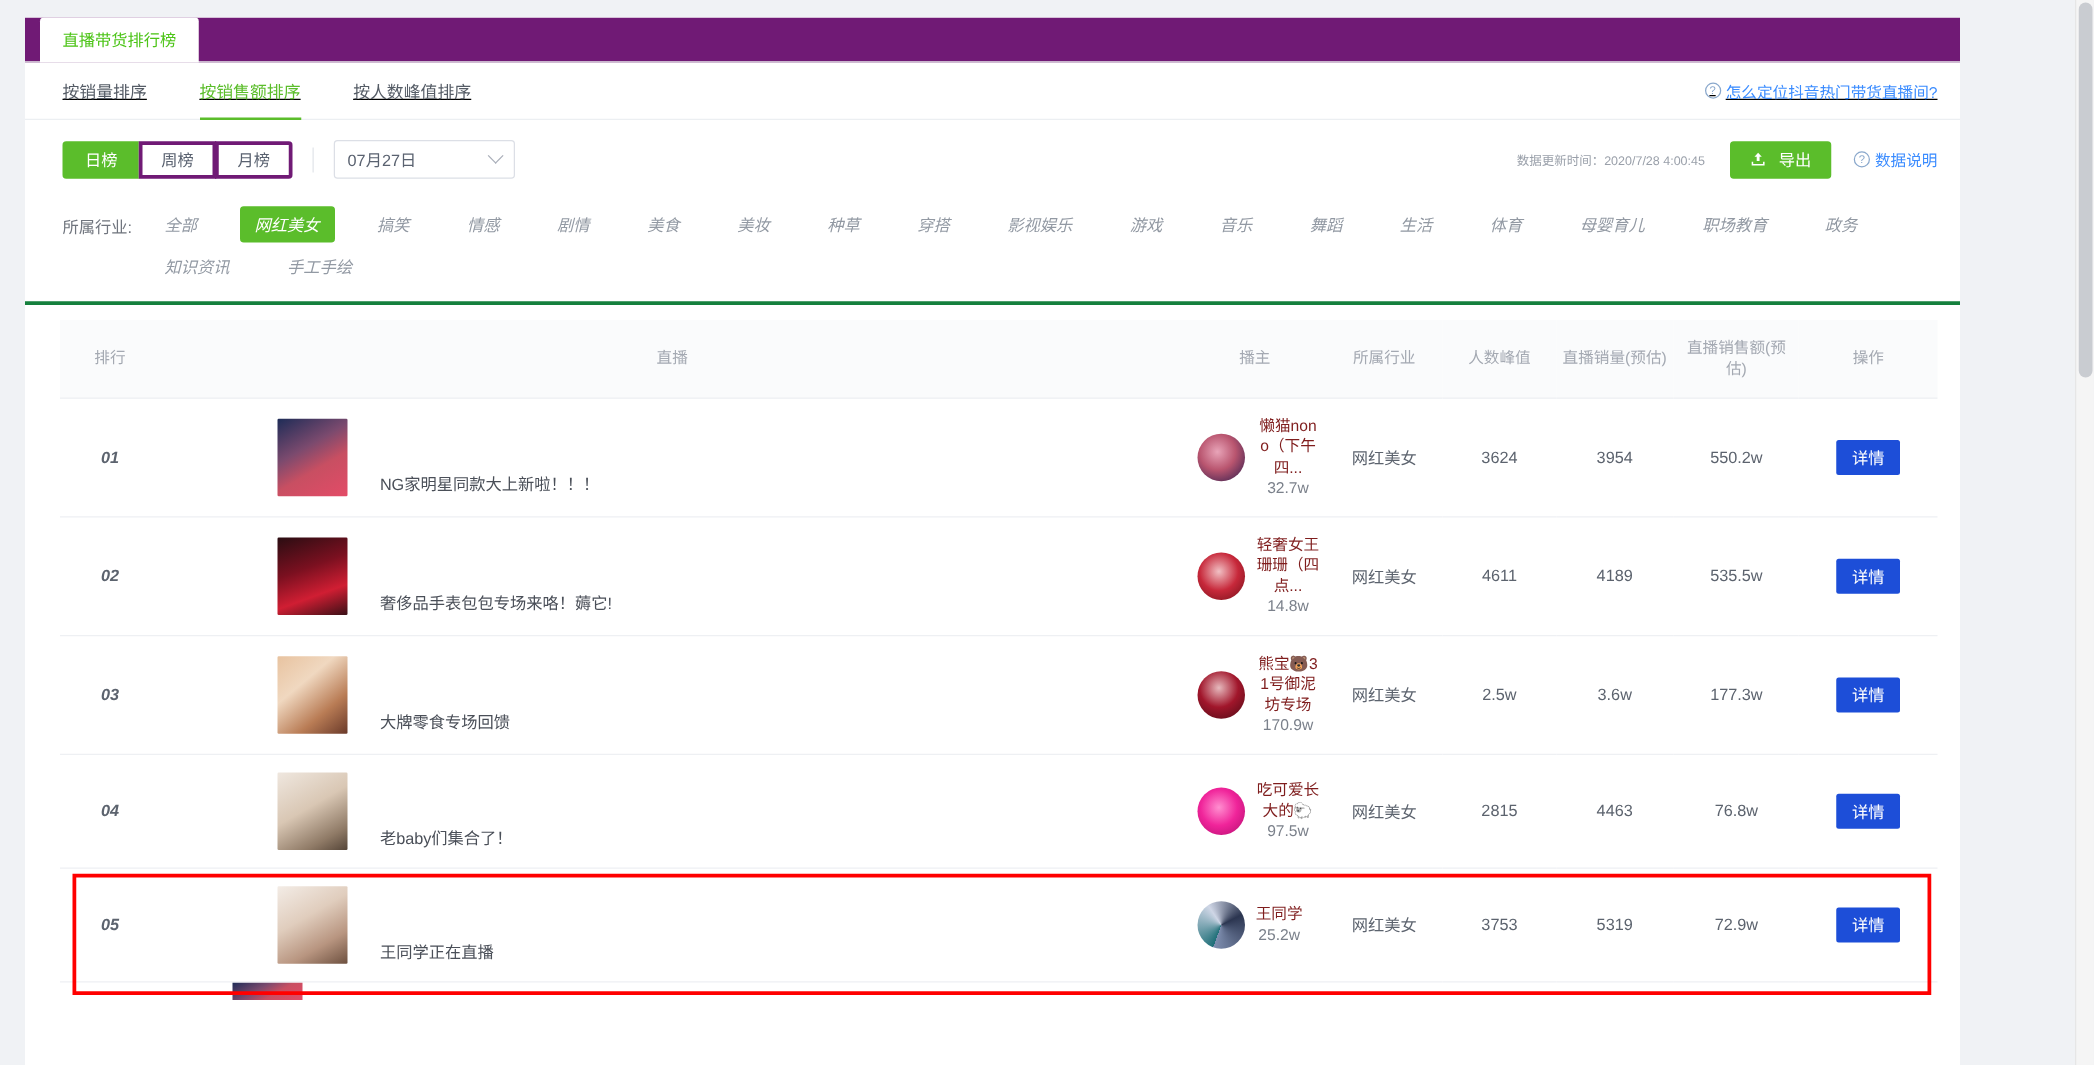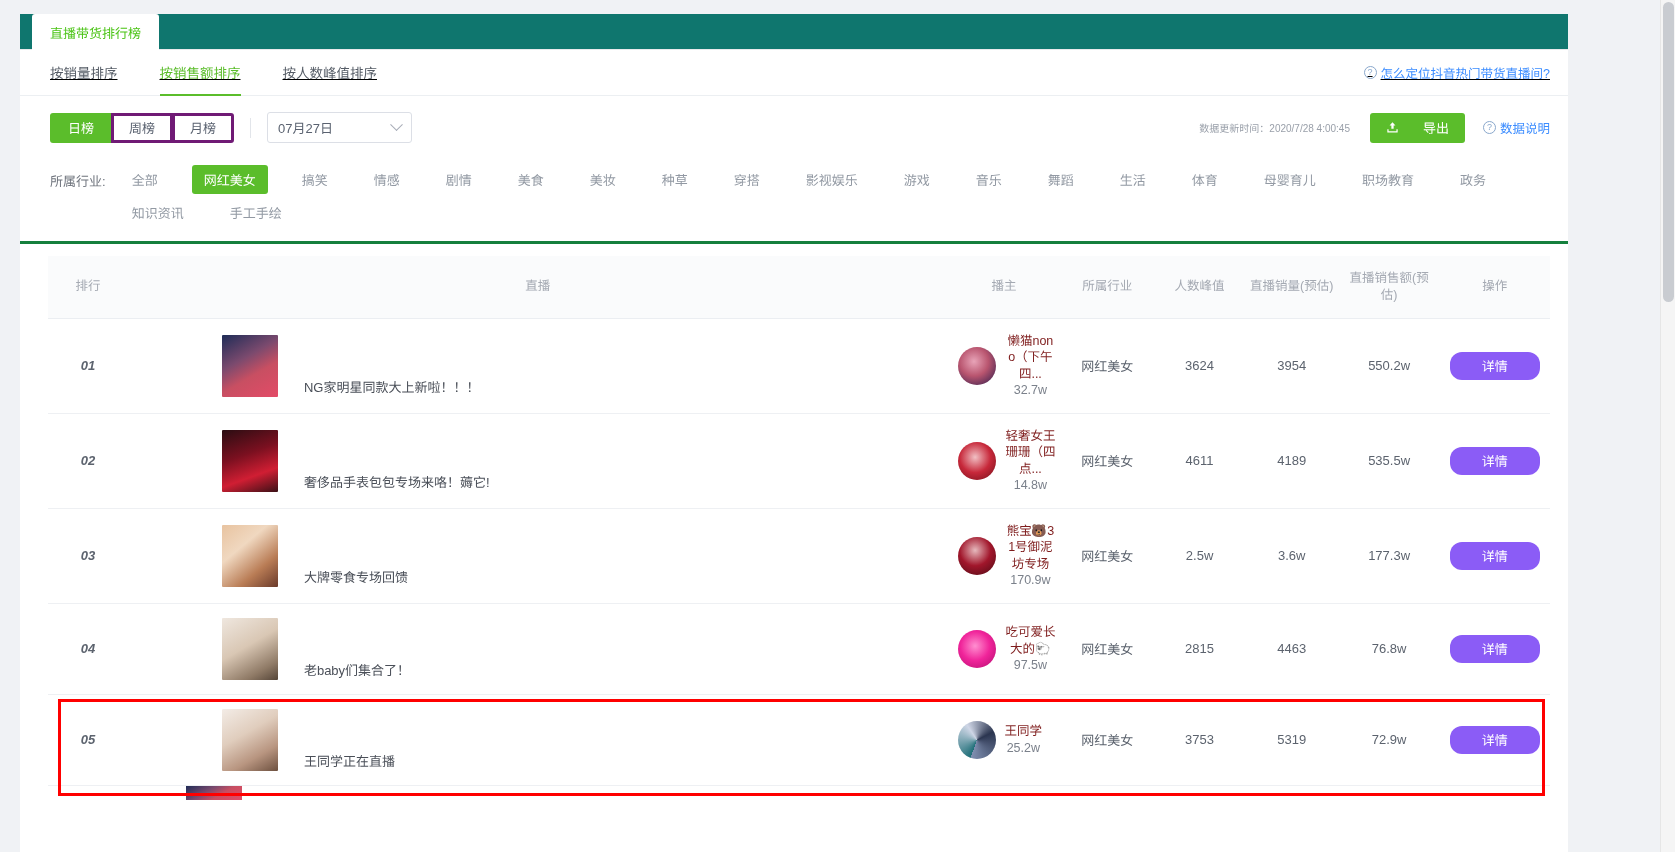--- a/index.html
+++ b/index.html
@@ -17,24 +17,24 @@
     position: absolute;
     left: 20px; top: 14px;
     width: 1548px; height: 838px;
     background: #ffffff;
     overflow: hidden;
   }
 
   
   .tabstrip {
     height: 36px;
-    background: #0f766e;
+    background: #701a75;
     border-bottom: 1px solid #e8eaec;
     display: flex;
-    align-items: flex-start;
+    align-items: center;
     padding-left: 12px;
   }
   .tabstrip .tab {
     height: 36px;
     padding: 0 18px;
     display: flex; align-items: center;
     font-size: 13px;
     color: #4cc417;
     background: #ffffff;
     border-radius: 3px 3px 0 0;
@@ -130,21 +130,21 @@
   .tb-right { margin-left: auto; display: flex; align-items: center; }
   .updated {
     font-size: 10px; color: #9aa0aa; margin-right: 20px; white-space: nowrap;
   }
   .export-btn {
     font-family: inherit;
     height: 30px; padding: 0 16px;
     background: #5bbd2b; color: #fff;
     border: none; border-radius: 3px;
     font-size: 13px; cursor: pointer;
-    display: flex; align-items: center; gap: 24px;
+    display: flex; align-items: center; gap: 10px;
   }
   .upicon { width: 13px; height: 13px; display: block; }
   .datanote {
     margin-left: 18px;
     font-size: 12.5px; color: #3b8cff;
     display: flex; align-items: center; gap: 4px;
     cursor: pointer; white-space: nowrap;
   }
 
   
@@ -157,20 +157,21 @@
     font-size: 13px; color: #70757e;
     padding-top: 6px;
     margin-right: 14px;
     white-space: nowrap;
     flex: none;
   }
   .industry-items {
     display: flex; flex-wrap: wrap;
     row-gap: 4px;
     flex: 1;
+    font-style: italic;
   }
   .ind {
     font-size: 13px; color: #9299a3;
     padding: 5px 12px;
     margin-right: 22px;
     border-radius: 3px;
     cursor: pointer;
     white-space: nowrap;
   }
   .ind.active { background: #5bbd2b; color: #fff; }
@@ -234,24 +235,24 @@
   .host-text { min-width: 0; }
   .host-name {
     font-size: 12.5px; color: #7f1d1d; line-height: 1.32;
     cursor: pointer;
     word-break: break-all;
     max-width: 76px;
   }
   .host-fans { font-size: 12.5px; color: #7b818b; line-height: 1.32; }
   .detail-btn {
     font-family: inherit;
-    background: #8b5cf6; color: #fff;
-    border: none; border-radius: 12px;
+    background: #1d4ed8; color: #fff;
+    border: none; border-radius: 2px;
     font-size: 13px;
-    height: 28px; width: 90px;
+    height: 28px; width: 51px;
     cursor: pointer;
   }
 
   
   tr.highlight td { position: relative; }
   .hl-box {
     position: absolute;
     left: 38px; top: 685px;
     width: 1487px; height: 97px;
     border: 3px solid #ff0000;

